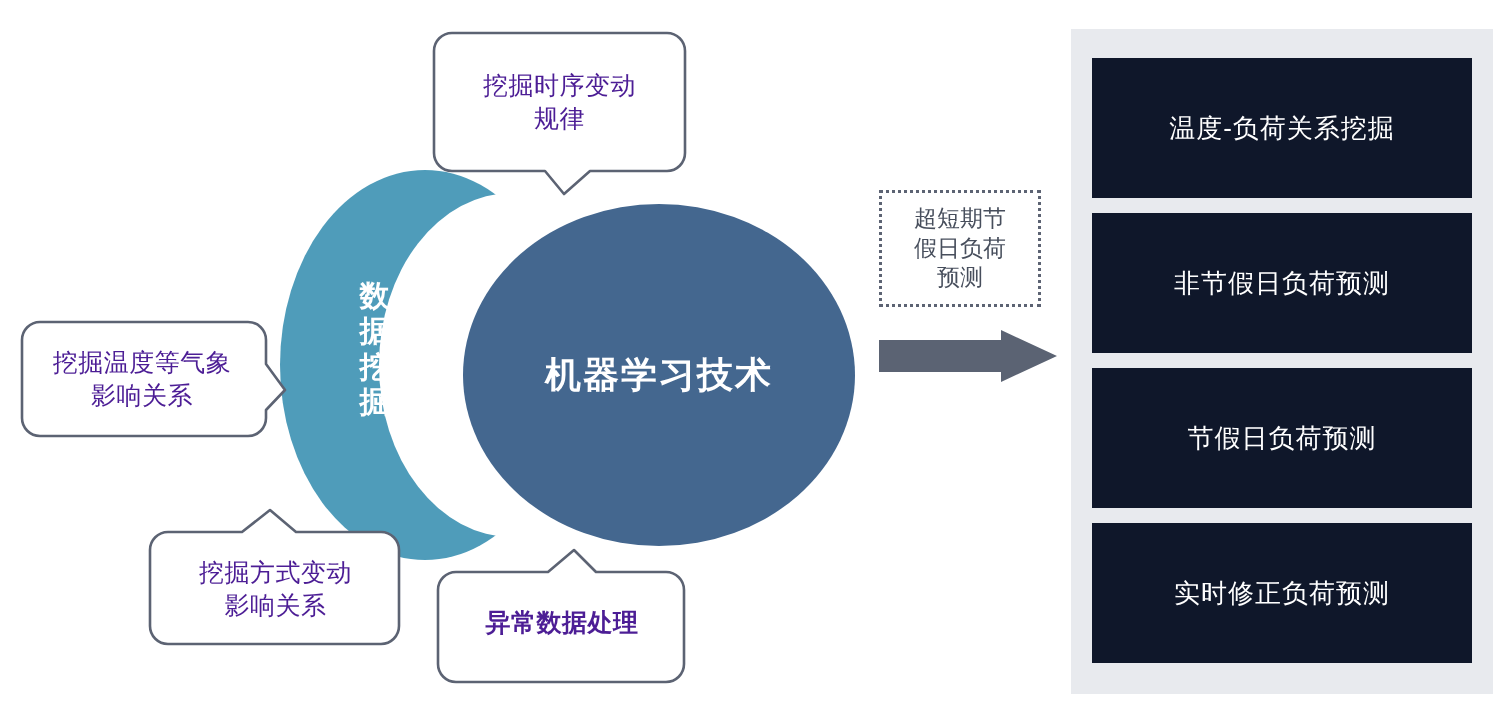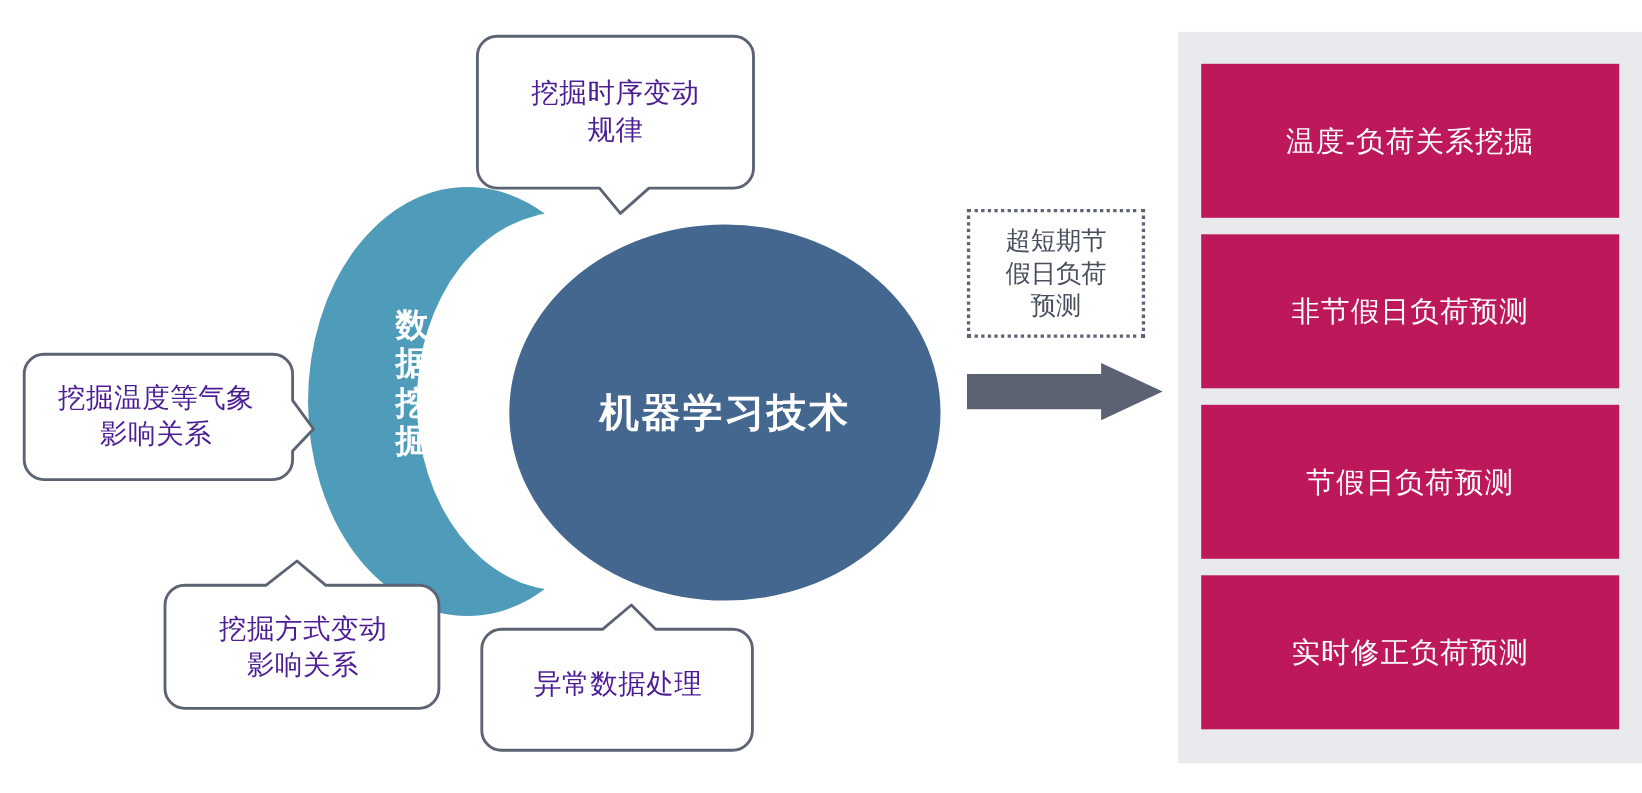--- a/index.html
+++ b/index.html
@@ -126,21 +126,21 @@
     top: 29px;
     width: 422px;
     height: 665px;
     background: #e8eaee;
     box-sizing: border-box;
     padding: 29px 21px;
   }
   .outcome-card {
     width: 100%;
     height: 140px;
-    background: #be185d;
+    background: #0f172a;
     margin-bottom: 15px;
     display: flex;
     align-items: center;
     justify-content: center;
     color: #ffffff;
     font-size: 26px;
     letter-spacing: 1px;
     box-sizing: border-box;
   }
   .outcome-card:last-child { margin-bottom: 0; }
@@ -212,21 +212,21 @@
 
   <div class="callout" style="left:436px; top:548px; width:252px; height:138px;">
     <svg width="252" height="138" viewBox="0 0 252 138">
       <path d="M 20 24
                L 112 24 L 138 2 L 160 24
                L 230 24 A 18 18 0 0 1 248 42
                L 248 116 A 18 18 0 0 1 230 134
                L 20 134 A 18 18 0 0 1 2 116
                L 2 42 A 18 18 0 0 1 20 24 Z" fill="#ffffff" stroke="#5c6373" stroke-width="2.6" stroke-linejoin="round"></path>
     </svg>
-    <div class="callout-text" style="top:54px; height:40px;">异常数据处理</div>
+    <div class="callout-text" style="top:54px; height:40px;font-weight:bold;">异常数据处理</div>
   </div>
 
   <div id="dashed-box">超短期节
 假日负荷
 预测</div>
 
   <div id="arrow">
     <svg width="178" height="52" viewBox="0 0 178 52">
       <path d="M 0 10 L 122 10 L 122 0 L 178 26 L 122 52 L 122 42 L 0 42 Z" fill="#5b6373"></path>
     </svg>

